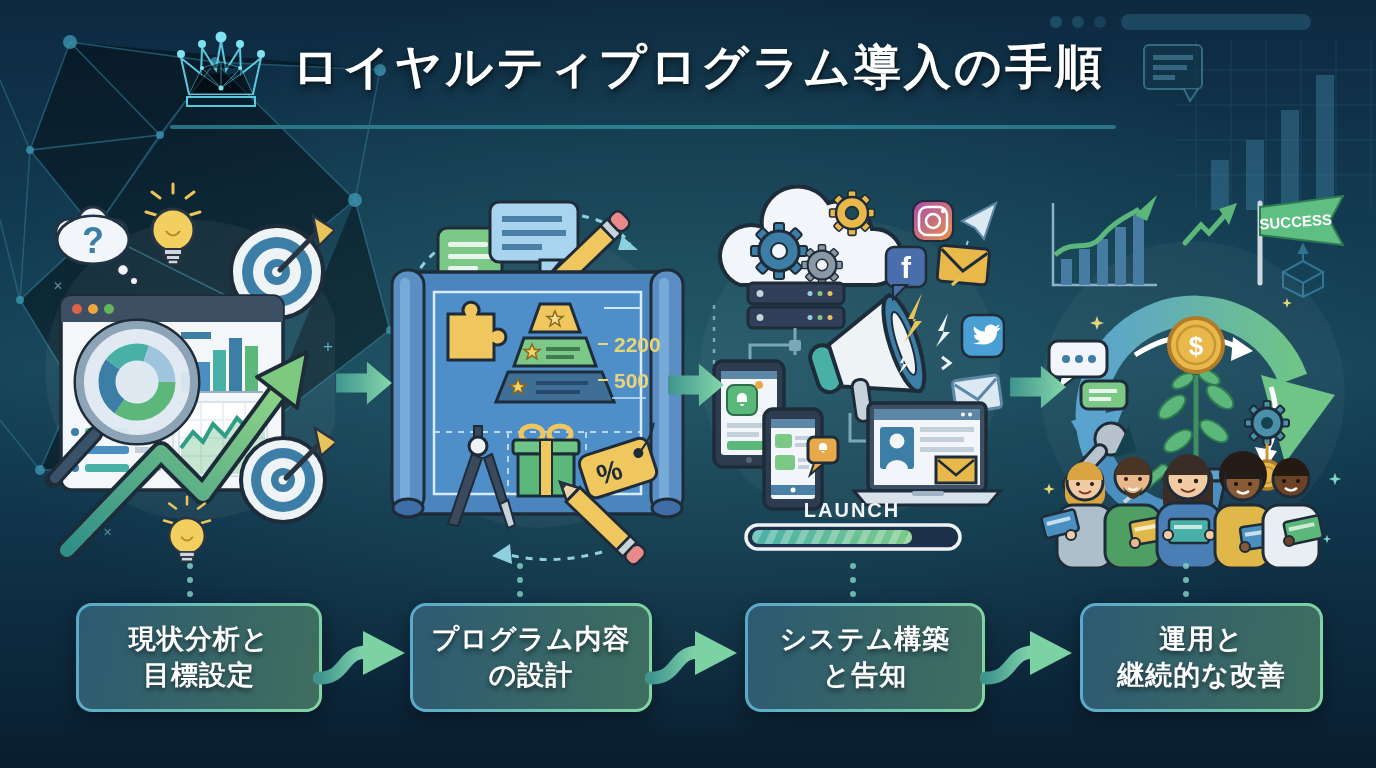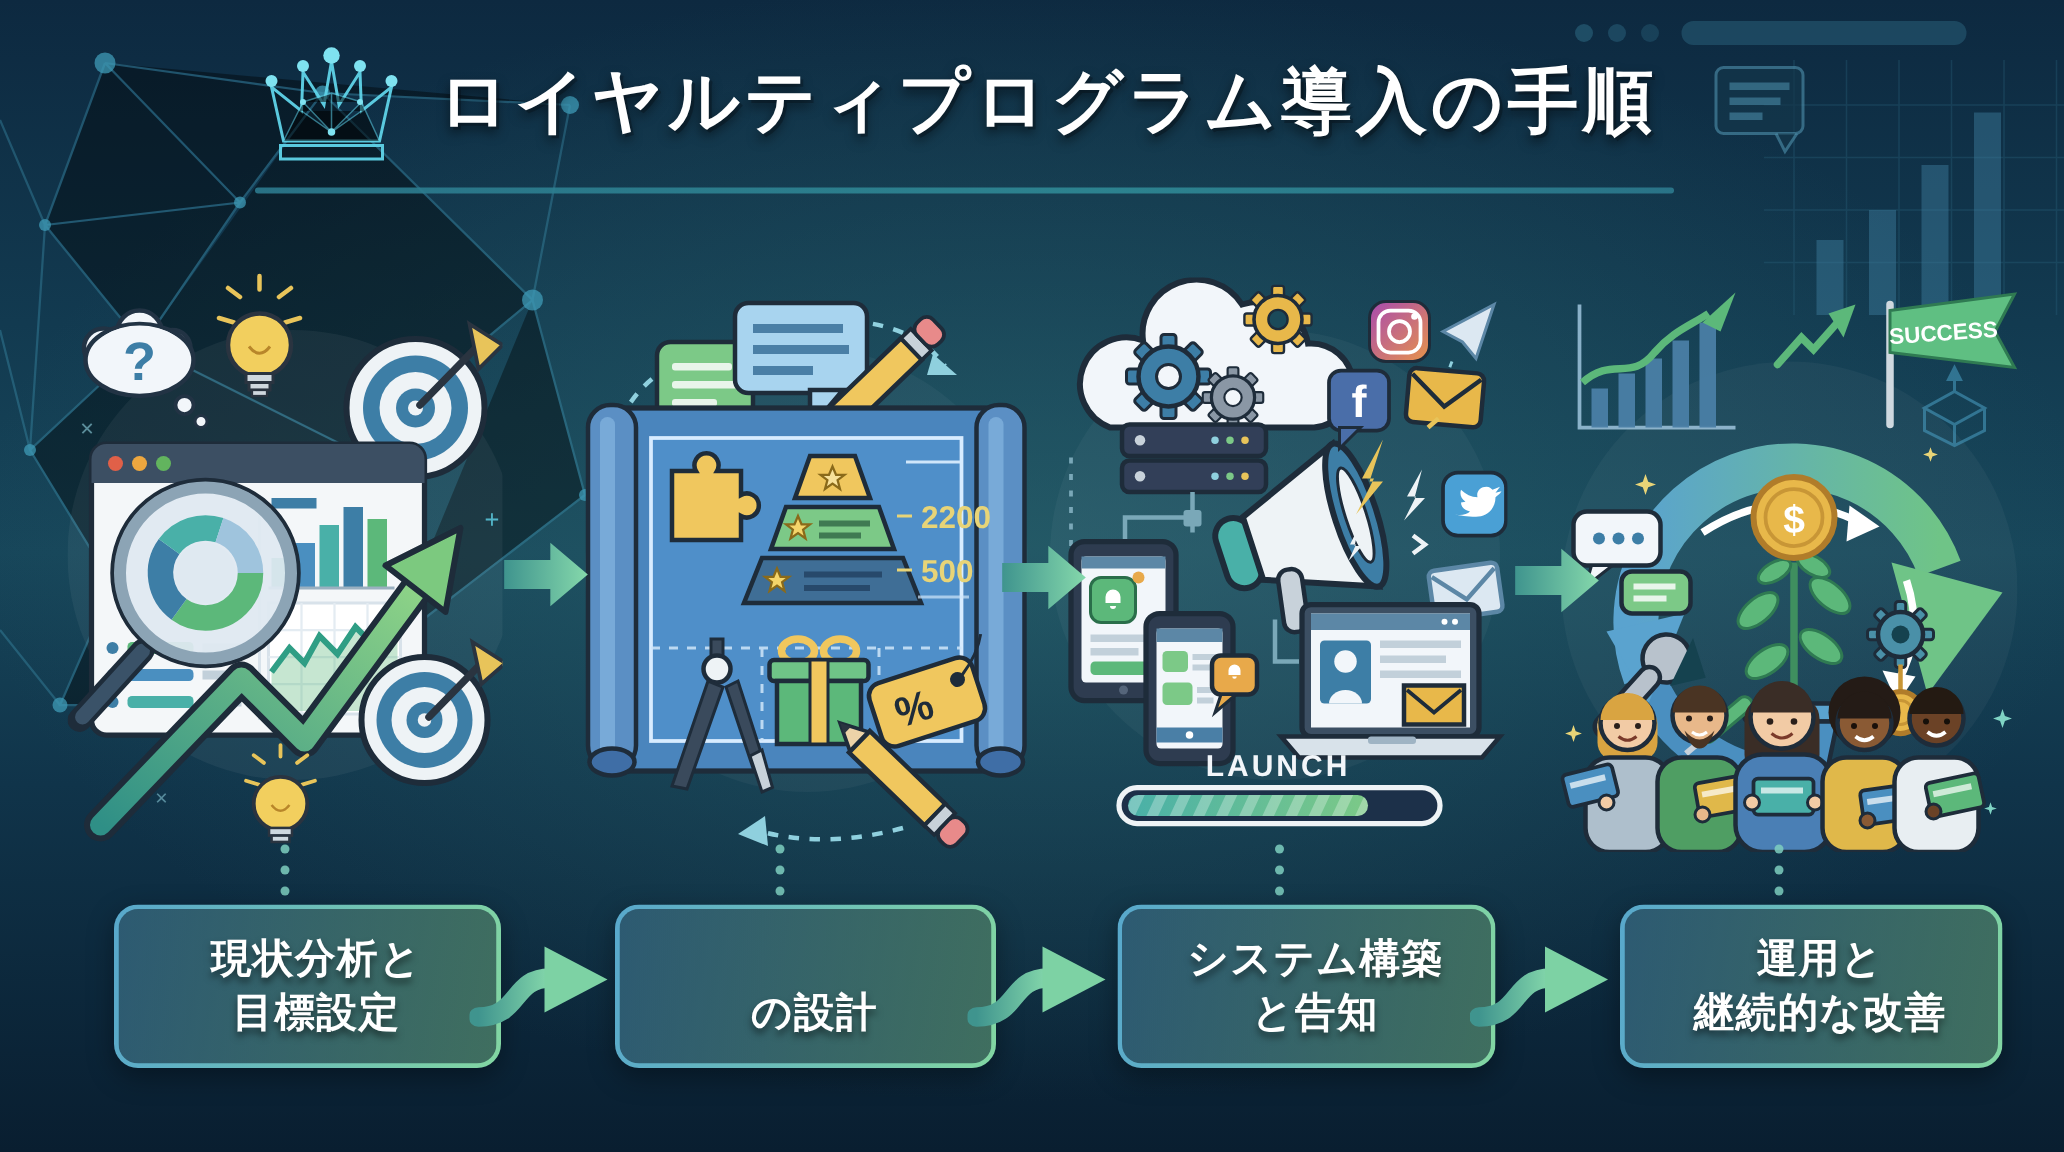--- a/index.html
+++ b/index.html
@@ -23,21 +23,20 @@
     background:linear-gradient(90deg,#2c7a8e,#2f8a96 60%,#2c7a8e);border-radius:2px;opacity:.9;
   }
   .dots-connector{position:absolute;width:6px;display:flex;flex-direction:column;gap:8px;align-items:center;}
   .dots-connector i{width:6px;height:6px;border-radius:50%;background:#7ecfc0;opacity:.85;}
   .step-box{
     position:absolute;height:103px;border-radius:16px;border:3px solid transparent;
     background:linear-gradient(rgba(9,26,40,.55),rgba(9,26,40,.55)) padding-box,
                linear-gradient(100deg,#58a8cc,#82d6a2) border-box;
     display:flex;align-items:center;justify-content:center;text-align:center;
     box-shadow:0 6px 18px rgba(0,0,0,.35);
-    padding-left:12px;
   }
   .step-box .lbl{
     color:#fff;font-weight:800;font-size:27px;line-height:1.32;letter-spacing:1px;
     text-shadow:0 3px 5px rgba(0,0,0,.5);
   }
 </style>
 </head>
 <body>
 
 <div class="canvas">
@@ -688,21 +687,21 @@
     </div>
 
   <div class="step-box" style="left:76px;top:603px;width:240px">
     <div class="lbl">
       <span>現状分析と</span><br>
       <span>目標設定</span>
     </div>
   </div>
   <div class="step-box" style="left:410px;top:603px;width:236px">
     <div class="lbl">
-      <br>
+      <span>プログラム内容</span><br>
       <span>の設計</span>
     </div>
   </div>
   <div class="step-box" style="left:745px;top:603px;width:234px">
     <div class="lbl">
       <span>システム構築</span><br>
       <span>と告知</span>
     </div>
   </div>
   <div class="step-box" style="left:1080px;top:603px;width:237px">

